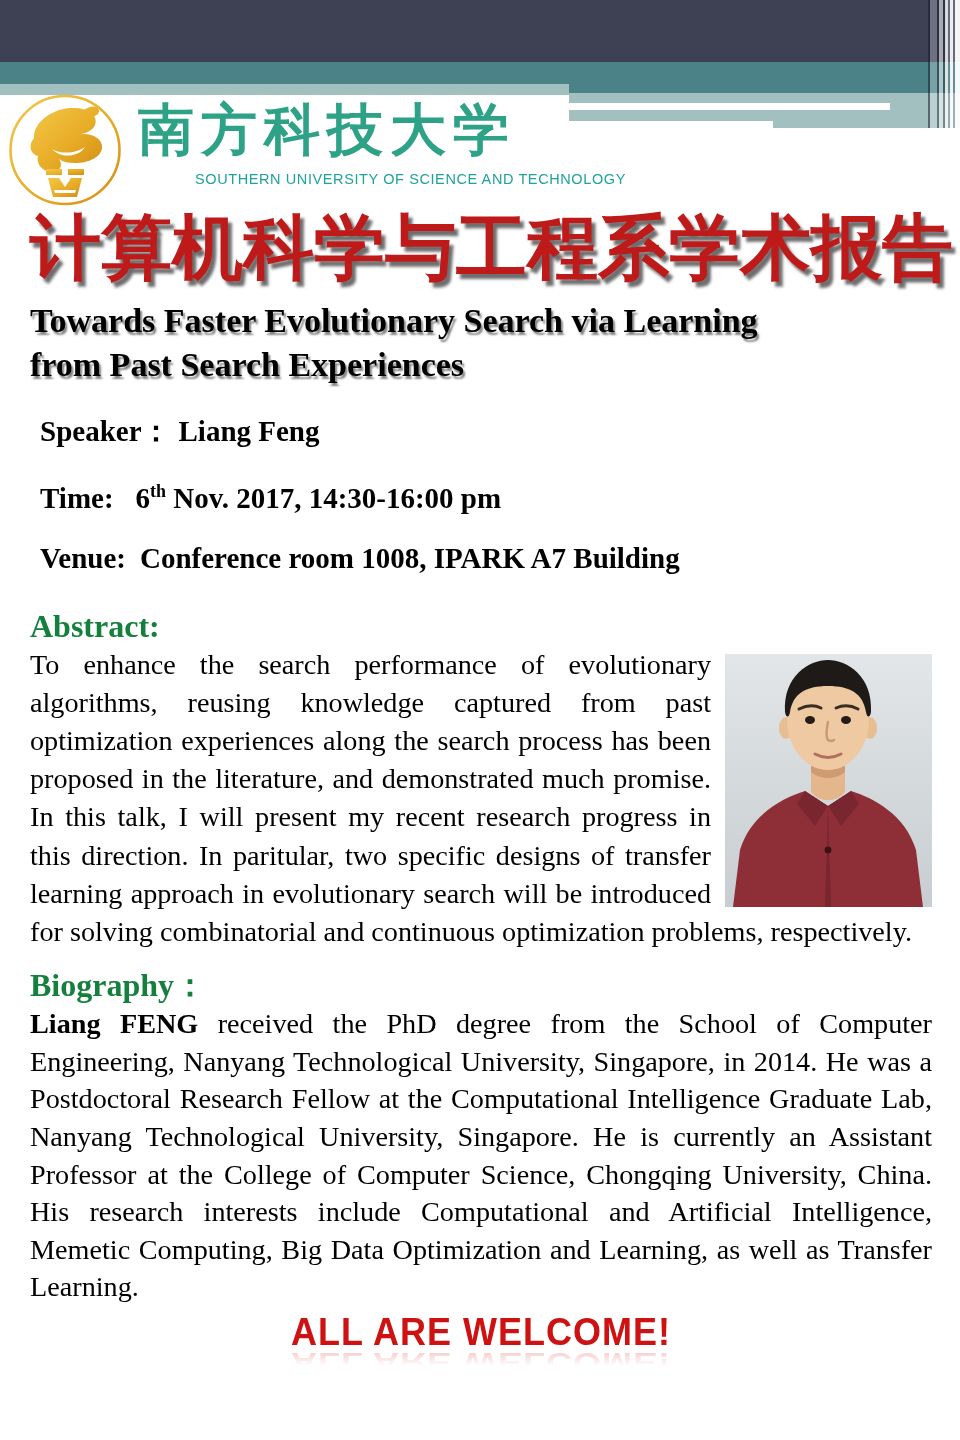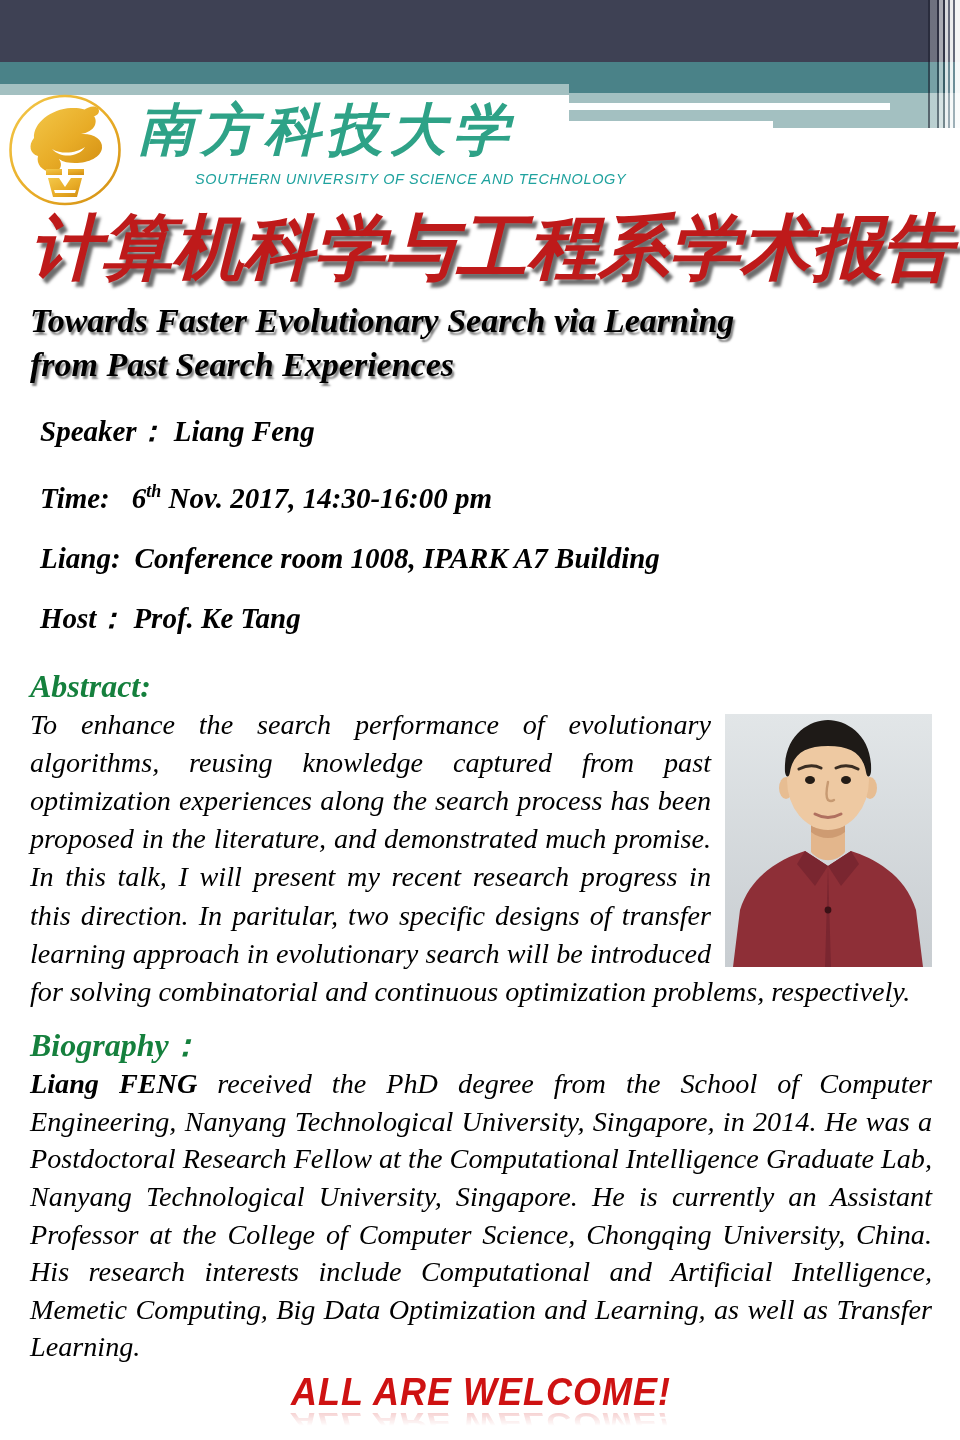--- a/index.html
+++ b/index.html
@@ -1,18 +1,18 @@
 <!DOCTYPE html>
 <html><head>
 <meta charset="utf-8">
 <style>
   html,body{margin:0;padding:0;}
   body{background:#ffffff;}
   .page{position:relative;width:960px;height:1440px;background:#fff;overflow:hidden;
-        font-family:"Liberation Serif","DejaVu Serif",serif;font-style:italic;}
+        font-family:"Liberation Serif","DejaVu Serif",serif;}
 
   
   .bar{position:absolute;}
   .bar-navy{left:0;top:0;width:960px;height:63px;background:#3E4154;}
   .bar-teal{left:0;top:62px;width:960px;height:31px;background:#4A8288;}
   .bar-sage-left{left:0;top:84px;width:569px;height:11px;background:#A3C0C1;}
   .bar-sage-right{left:569px;top:93px;width:391px;height:28px;background:#A3C0C1;}
   .bar-white-stripe{left:569px;top:103px;width:321px;height:7px;background:#ffffff;}
   .bar-sage-step{left:773px;top:121px;width:187px;height:7px;background:#A3C0C1;}
   .bar-stripes{left:928px;top:0;width:32px;height:128px;
@@ -118,24 +118,21 @@
     </div>
 
     <div class="details">
       <div class="row">
         <span>Speaker：</span><span class="gap-sm">Liang Feng</span>
       </div>
       <div class="row">
         <span>Time:</span><span class="gap-lg"><span>6</span><sup>th</sup><span> Nov. 2017, 14:30-16:00 pm</span></span>
       </div>
       <div class="row">
-        <span>Liang:</span><span class="gap-md">Conference room 1008, IPARK A7 Building</span>
-      </div>
-      <div class="row">
-        <span>Host：</span><span class="gap-sm">Prof. Ke Tang</span>
+        <span>Venue:</span><span class="gap-md">Conference room 1008, IPARK A7 Building</span>
       </div>
     </div>
 
     <div class="abstract">
       <div class="sec-heading">Abstract:</div>
       <p class="body-text">
         <span class="photo">
           <svg viewBox="0 0 207 253" xmlns="http://www.w3.org/2000/svg">
             <defs>
               <linearGradient id="pbg" x1="0" y1="0" x2="0" y2="1">

